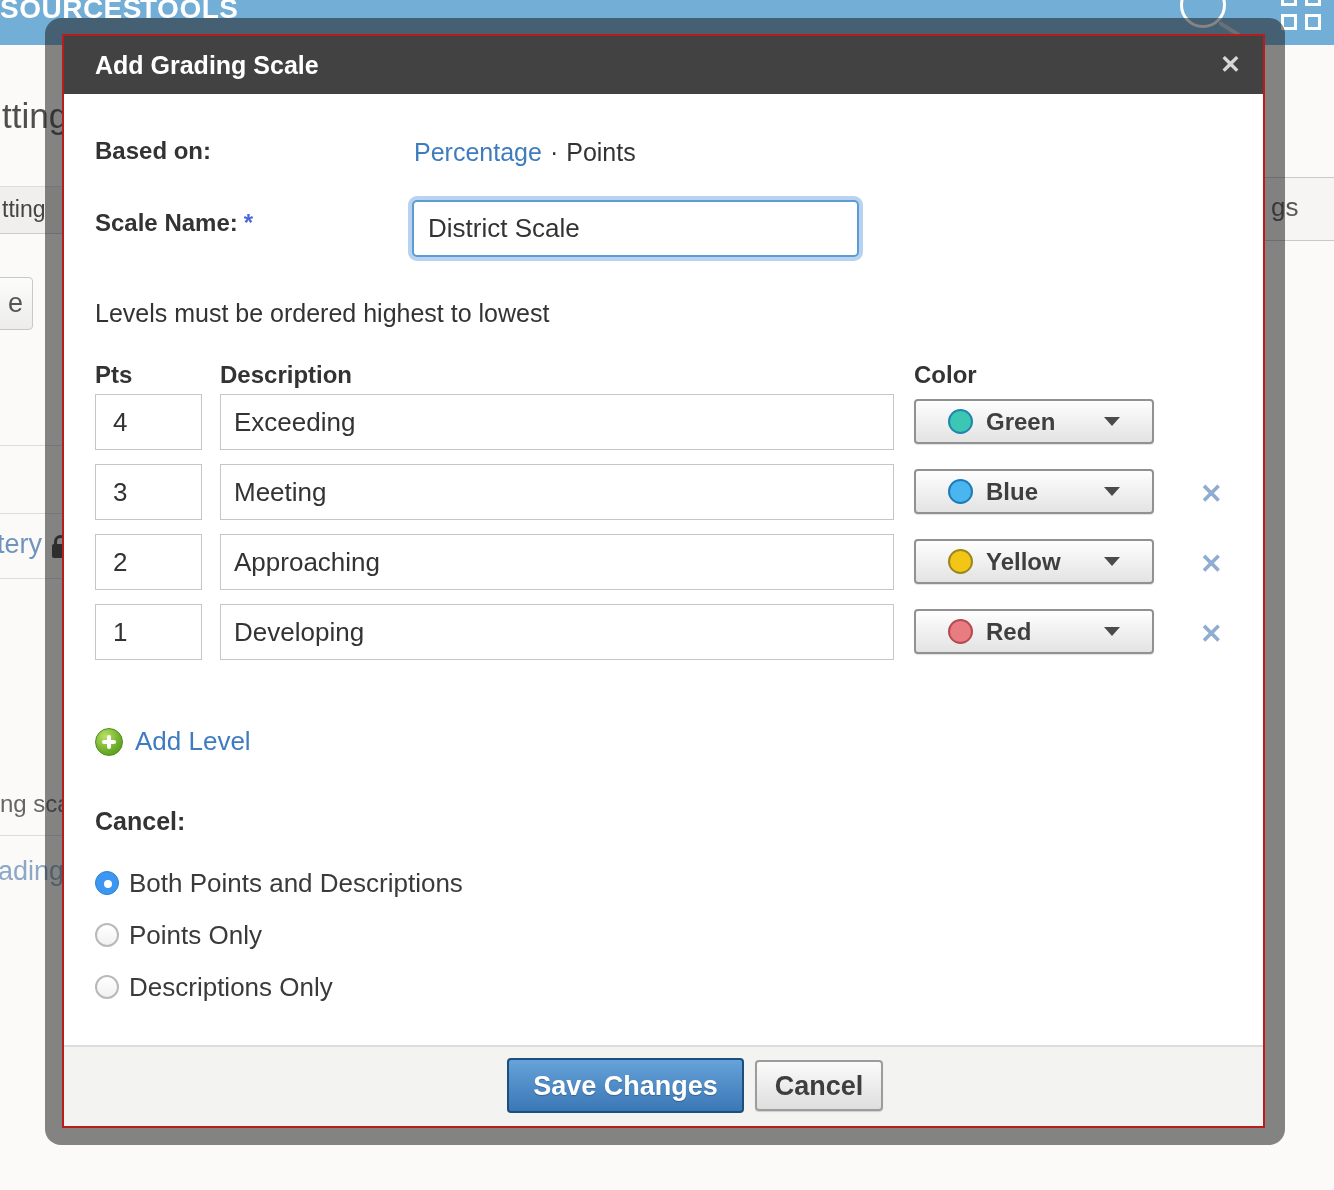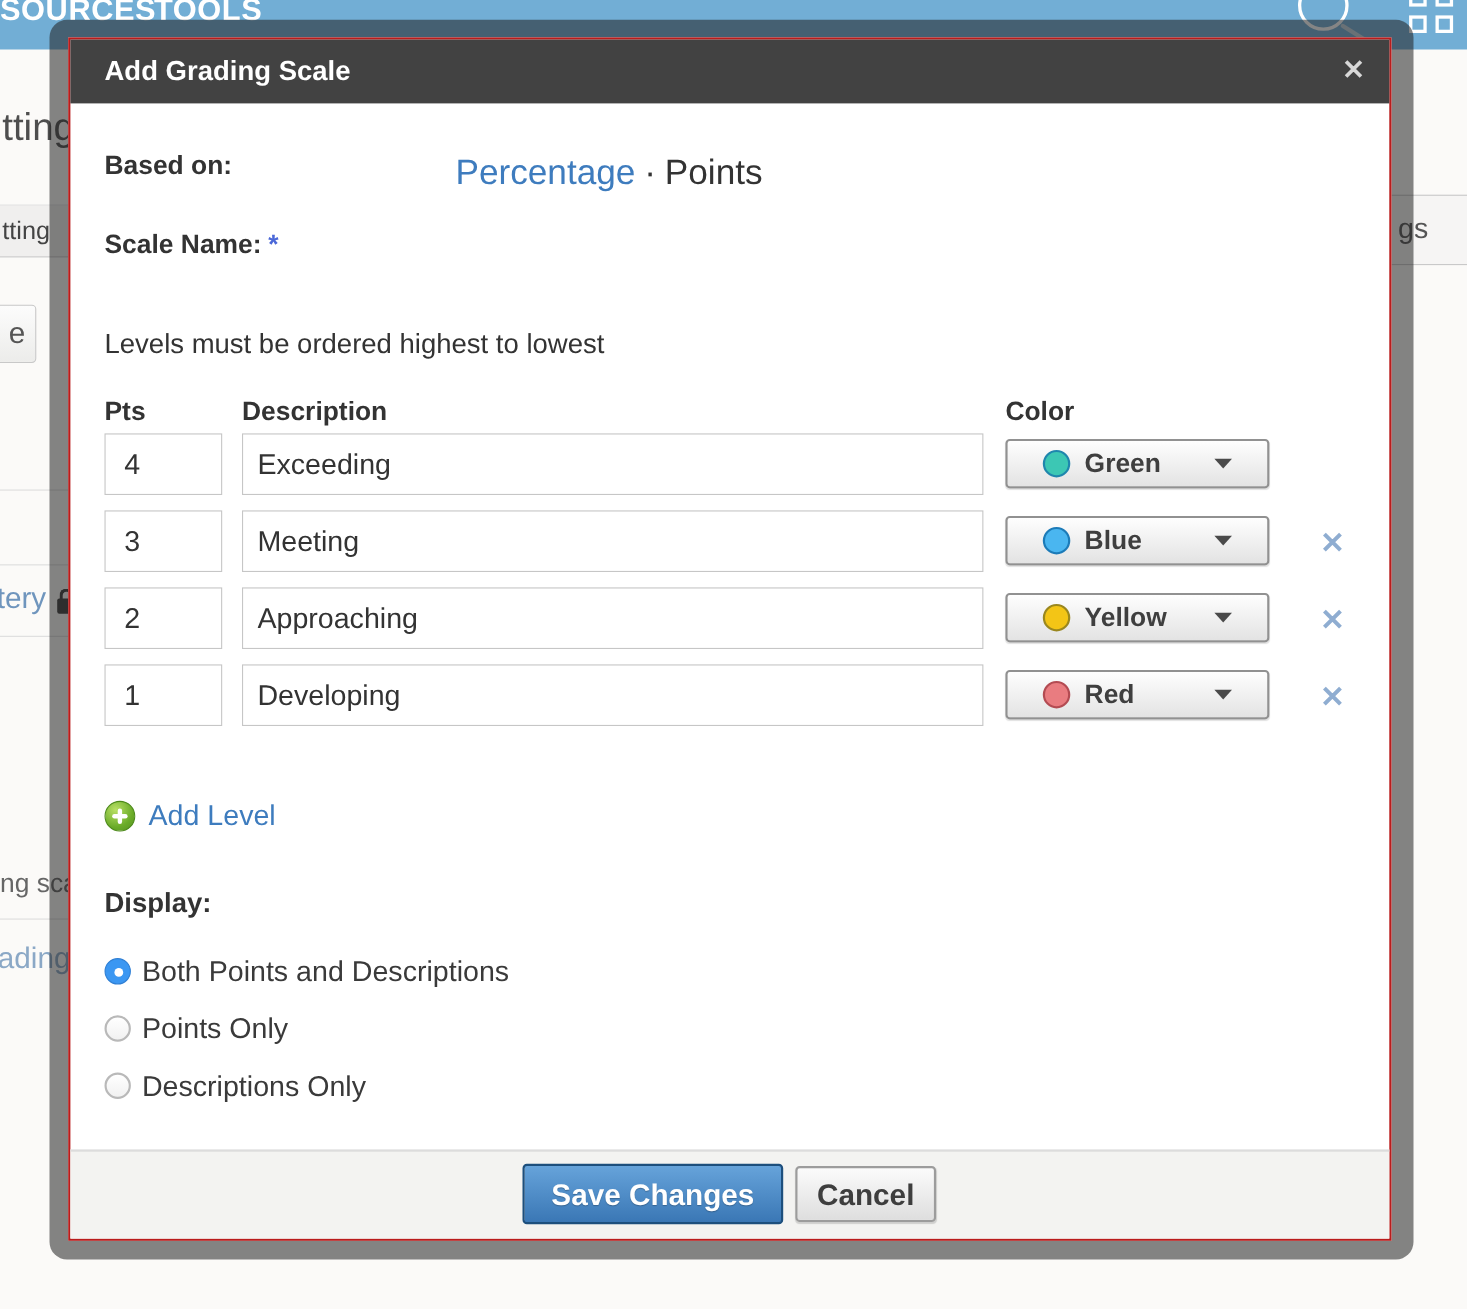--- a/index.html
+++ b/index.html
@@ -36,21 +36,21 @@
   
   .modal-frame{left:45px;top:18px;width:1240px;height:1127px;background:rgba(33,33,33,.55);border-radius:16px;}
 
   
   .modal{left:62px;top:34px;width:1203px;height:1094px;background:#fff;border:2px solid #b91c1c;box-sizing:border-box;}
   .titlebar{left:0;right:0;top:0;height:58px;background:#424242;}
   .modal-title{left:31px;top:0;line-height:58px;color:#fff;font-size:25px;font-weight:bold;}
   .modal-close{right:16px;top:0;height:58px;line-height:56px;color:#d8d8d8;font-size:25px;font-weight:bold;padding:0 6px;cursor:pointer;}
 
   .lbl{font-size:24px;font-weight:bold;color:#333;white-space:nowrap;}
-  .based-options{left:350px;top:102px;font-size:32px;color:#333;white-space:nowrap;}
+  .based-options{left:350px;top:102px;font-size:25px;color:#333;white-space:nowrap;}
   .link{color:#3e7cbe;}
   .dot-sep{margin:0 8px;color:#333;}
   .req-mark{color:#4b68d8;margin-left:6px;font-weight:bold;font-size:24px;}
 
   .scale-input{left:348px;top:164px;width:447px;height:57px;box-sizing:border-box;border:2px solid #5d9bd3;border-radius:5px;
     box-shadow:0 0 0 4px rgba(125,175,225,.55);font-size:26px;color:#333;padding:0 14px;outline:none;font-family:"Liberation Sans",sans-serif;}
 
   .note{left:31px;top:263px;font-size:25px;color:#333;white-space:nowrap;}
 
   .text-input{border:1px solid #c6c6c6;height:56px;box-sizing:border-box;font-size:26px;color:#333;outline:none;font-family:"Liberation Sans",sans-serif;background:#fff;}
@@ -74,21 +74,21 @@
   .add-label{color:#3e7cbe;font-size:26px;}
 
   .radio-row{left:31px;display:flex;align-items:center;gap:10px;height:36px;cursor:pointer;}
   .radio{width:24px;height:24px;border-radius:50%;box-sizing:border-box;position:relative;}
   .radio.unchecked{background:linear-gradient(#fff,#f1f1f1);border:2px solid #b9b9b9;}
   .radio.checked{background:#3b97f2;border:1px solid #2f7fd4;}
   .radio.checked::after{content:"";position:absolute;left:8px;top:8px;width:8px;height:8px;border-radius:50%;background:#fff;}
   .radio-label{font-size:26px;color:#3a3a3a;white-space:nowrap;}
 
   .modal-footer{left:0;right:0;bottom:0;height:79px;background:#f3f3f1;border-top:2px solid #dcdcdc;}
-  .btn{position:absolute;box-sizing:border-box;border-radius:4px;font-weight:bold;font-size:27px;text-align:center;cursor:pointer;font-family:"Liberation Sans",sans-serif;}
+  .btn{position:absolute;box-sizing:border-box;border-radius:4px;font-weight:bold;font-size:27px;text-align:center;cursor:pointer;font-family:"Liberation Sans",sans-serif;margin-left:32px;}
   .save-btn{left:411px;top:11px;width:237px;height:55px;background:linear-gradient(#66a3da,#3a77b5);border:2px solid #1d4f7d;color:#fff;line-height:51px;text-shadow:0 1px 1px rgba(0,0,0,.25);}
   .cancel-btn{left:659px;top:13px;width:128px;height:51px;background:linear-gradient(#fbfbfb,#dedede);border:2px solid #9c9c9c;color:#3e3e3e;line-height:47px;box-shadow:0 1px 1px rgba(0,0,0,.15);}
 </style>
 </head>
 <body>
 
 <div class="top-header">
   <span class="nav-item nav-sources">SOURCES</span>
   <span class="nav-item nav-tools">TOOLS</span>
   <div class="search-icon"></div>
@@ -128,20 +128,21 @@
   </div>
 
   <span class="abs lbl" style="left:31px;top:101px;">Based on:</span>
   <span class="abs based-options">
     <span class="link">Percentage</span><span class="dot-sep">·</span><span>Points</span>
   </span>
 
   <span class="abs lbl" style="left:31px;top:173px;">
     <span>Scale Name:</span><span class="req-mark">*</span>
   </span>
+  <input class="abs scale-input" value="District Scale" style="">
 
   <span class="abs note">Levels must be ordered highest to lowest</span>
 
   <span class="abs lbl" style="left:31px;top:325px;">Pts</span>
   <span class="abs lbl" style="left:156px;top:325px;">Description</span>
   <span class="abs lbl" style="left:850px;top:325px;">Color</span>
 
   <input class="abs text-input pts-input" style="top: 358px;" value="4">
   <input class="abs text-input desc-input" style="top: 358px;" value="Exceeding">
   <div class="abs color-select" style="top:363px;">
@@ -175,21 +176,21 @@
     <span class="color-label">Red</span>
     <span class="caret-down"></span>
   </div>
   <span class="abs remove-x" style="top:582px;">✕</span>
 
   <div class="abs add-level">
     <span class="add-icon"></span>
     <span class="add-label">Add Level</span>
   </div>
 
-  <span class="abs lbl" style="left:31px;top:771px;font-size:25px;">Display:</span>
+  <span class="abs lbl" style="left:31px;top:771px;font-size:25px;">Cancel:</span>
 
   <div class="abs radio-row" style="top:829px;">
     <span class="radio checked"></span>
     <span class="radio-label">Both Points and Descriptions</span>
   </div>
   <div class="abs radio-row" style="top:881px;">
     <span class="radio unchecked"></span>
     <span class="radio-label">Points Only</span>
   </div>
   <div class="abs radio-row" style="top:933px;">

